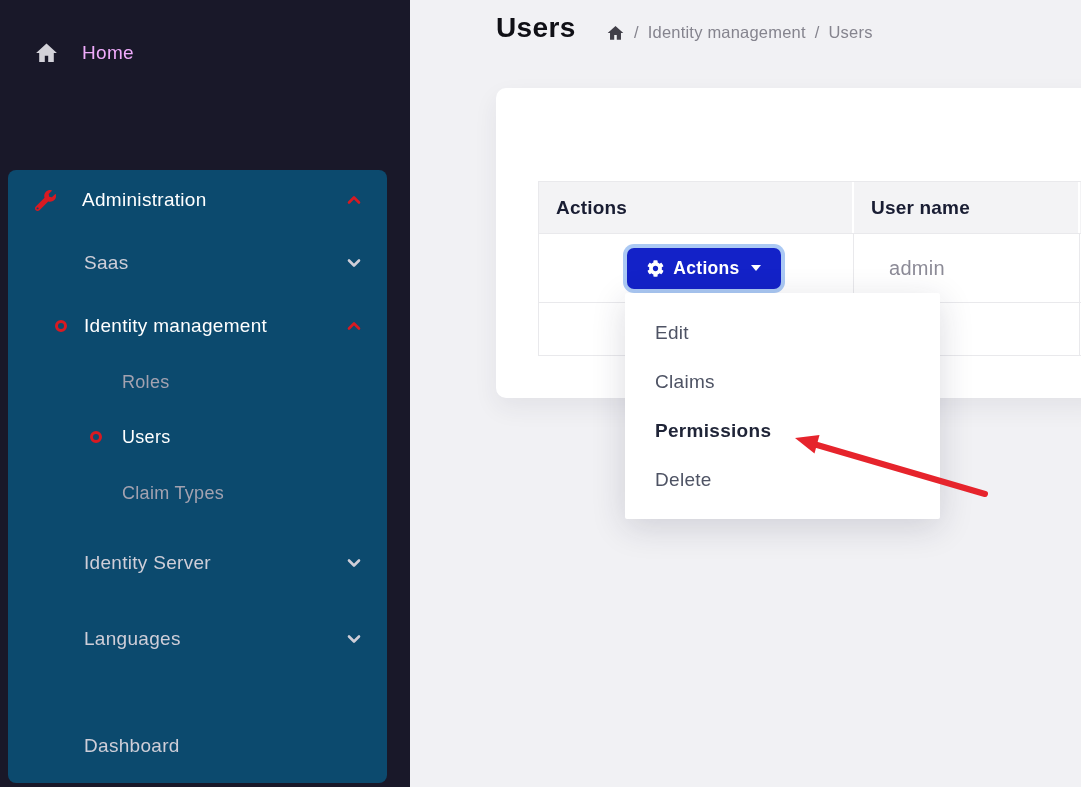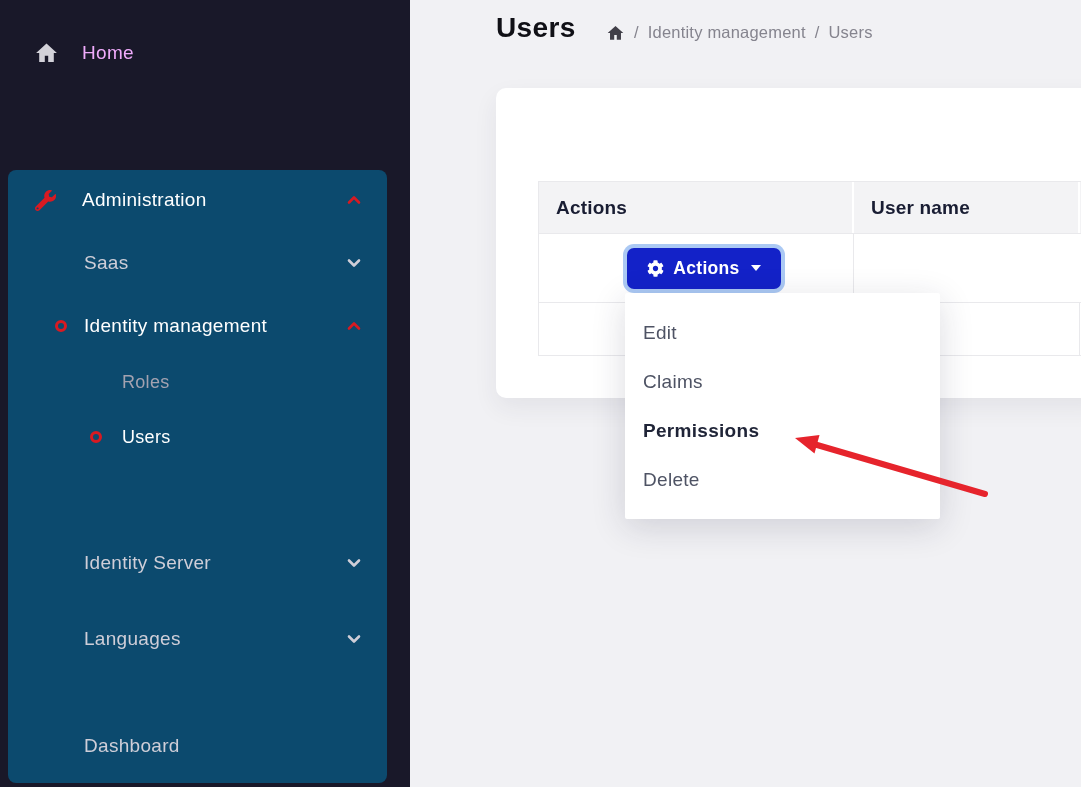--- a/index.html
+++ b/index.html
@@ -62,21 +62,21 @@
   .td-username { padding-left:35px; font-size:20px; color:#8c8b97; letter-spacing:.3px; }
 
   .actions-btn { display:inline-flex; align-items:center; gap:9px; height:41px; padding:0 20px;
                  background:#1322c8; color:#ffffff; border:none; border-radius:7px; cursor:pointer;
                  font-family:"Liberation Sans", sans-serif; font-size:17.5px; font-weight:600; letter-spacing:.3px;
                  box-shadow:0 0 0 4px #abc9f4; transform:translateX(8px); }
   .caret-down { width:0; height:0; border-left:5.5px solid transparent; border-right:5.5px solid transparent; border-top:6px solid #ffffff; margin-left:2px; }
 
   .dropdown { position:absolute; left:215px; top:293px; width:315px; height:226px; background:#ffffff;
               box-shadow:0 8px 34px rgba(30,30,60,.16); padding-top:15px; z-index:20; border-radius:2px; }
-  .dd-item { height:49px; display:flex; align-items:center; padding-left:18px; cursor:pointer;
+  .dd-item { height:49px; display:flex; align-items:center; padding-left:30px; cursor:pointer;
              font-size:19px; font-weight:500; color:#4e5364; letter-spacing:.3px; }
   .dd-item.hl { color:#1f2437; font-weight:700; }
 
   .arrow-layer { position:absolute; left:0; top:0; width:671px; height:787px; pointer-events:none; z-index:30; }
 </style>
 </head>
 <body>
 
 <div class="app">
 
@@ -123,20 +123,23 @@
 
       <div class="p-item pi-roles">
         <span class="lbl lbl-l3">Roles</span>
       </div>
 
       <div class="p-item pi-users">
         <span class="ring ring-l3"></span>
         <span class="lbl lbl-l3 lbl-white">Users</span>
       </div>
 
+      <div class="p-item pi-claim-types">
+        <span class="lbl lbl-l3">Claim Types</span>
+      </div>
 
       <div class="p-item pi-identity-server">
         <span class="lbl lbl-l2">Identity Server</span>
         <svg class="chev" viewBox="0 0 14 10">
             <polyline points="2,2.5 7,7.5 12,2.5" fill="none" stroke="#cfced8" stroke-width="2.6" stroke-linecap="round" stroke-linejoin="round"></polyline>
           </svg>
       </div>
 
       <div class="p-item pi-languages">
         <span class="lbl lbl-l2">Languages</span>
@@ -181,20 +184,21 @@
         <div class="tr tr-body tr-row1">
           <div class="td td-actions">
             <button class="actions-btn">
               <svg width="17" height="17" viewBox="0 0 512 512">
                   <path fill="#ffffff" d="M487.4 315.7l-42.6-24.6c4.3-23.2 4.3-47 0-70.2l42.6-24.6c4.9-2.8 7.1-8.6 5.5-14-11.1-35.6-30-67.8-54.7-94.6-3.8-4.1-10-5.1-14.8-2.3L380.8 110c-17.9-15.4-38.5-27.3-60.8-35.1V25.8c0-5.6-3.9-10.5-9.4-11.7-36.7-8.2-74.3-7.8-109.2 0-5.5 1.2-9.4 6.1-9.4 11.7V75c-22.2 7.9-42.8 19.8-60.8 35.1L88.7 85.5c-4.9-2.8-11-1.9-14.8 2.3-24.7 26.7-43.6 58.9-54.7 94.6-1.7 5.4.6 11.2 5.5 14L67.3 221c-4.3 23.2-4.3 47 0 70.2l-42.6 24.6c-4.9 2.8-7.1 8.6-5.5 14 11.1 35.6 30 67.8 54.7 94.6 3.8 4.1 10 5.1 14.8 2.3l42.6-24.6c17.9 15.4 38.5 27.3 60.8 35.1v49.2c0 5.6 3.9 10.5 9.4 11.7 36.7 8.2 74.3 7.8 109.2 0 5.5-1.2 9.4-6.1 9.4-11.7v-49.2c22.2-7.9 42.8-19.8 60.8-35.1l42.6 24.6c4.9 2.8 11 1.9 14.8-2.3 24.7-26.7 43.6-58.9 54.7-94.6 1.5-5.5-.7-11.3-5.6-14.1zM256 336c-44.1 0-80-35.9-80-80s35.9-80 80-80 80 35.9 80 80-35.9 80-80 80z"></path>
                 </svg>
               <span>Actions</span>
               <span class="caret-down"></span>
             </button>
           </div>
+          <div class="td td-username">admin</div>
           <div class="td"></div>
         </div>
 
         <div class="tr tr-body tr-row2">
           <div class="td"></div>
           <div class="td"></div>
           <div class="td"></div>
         </div>
 
       </div>

